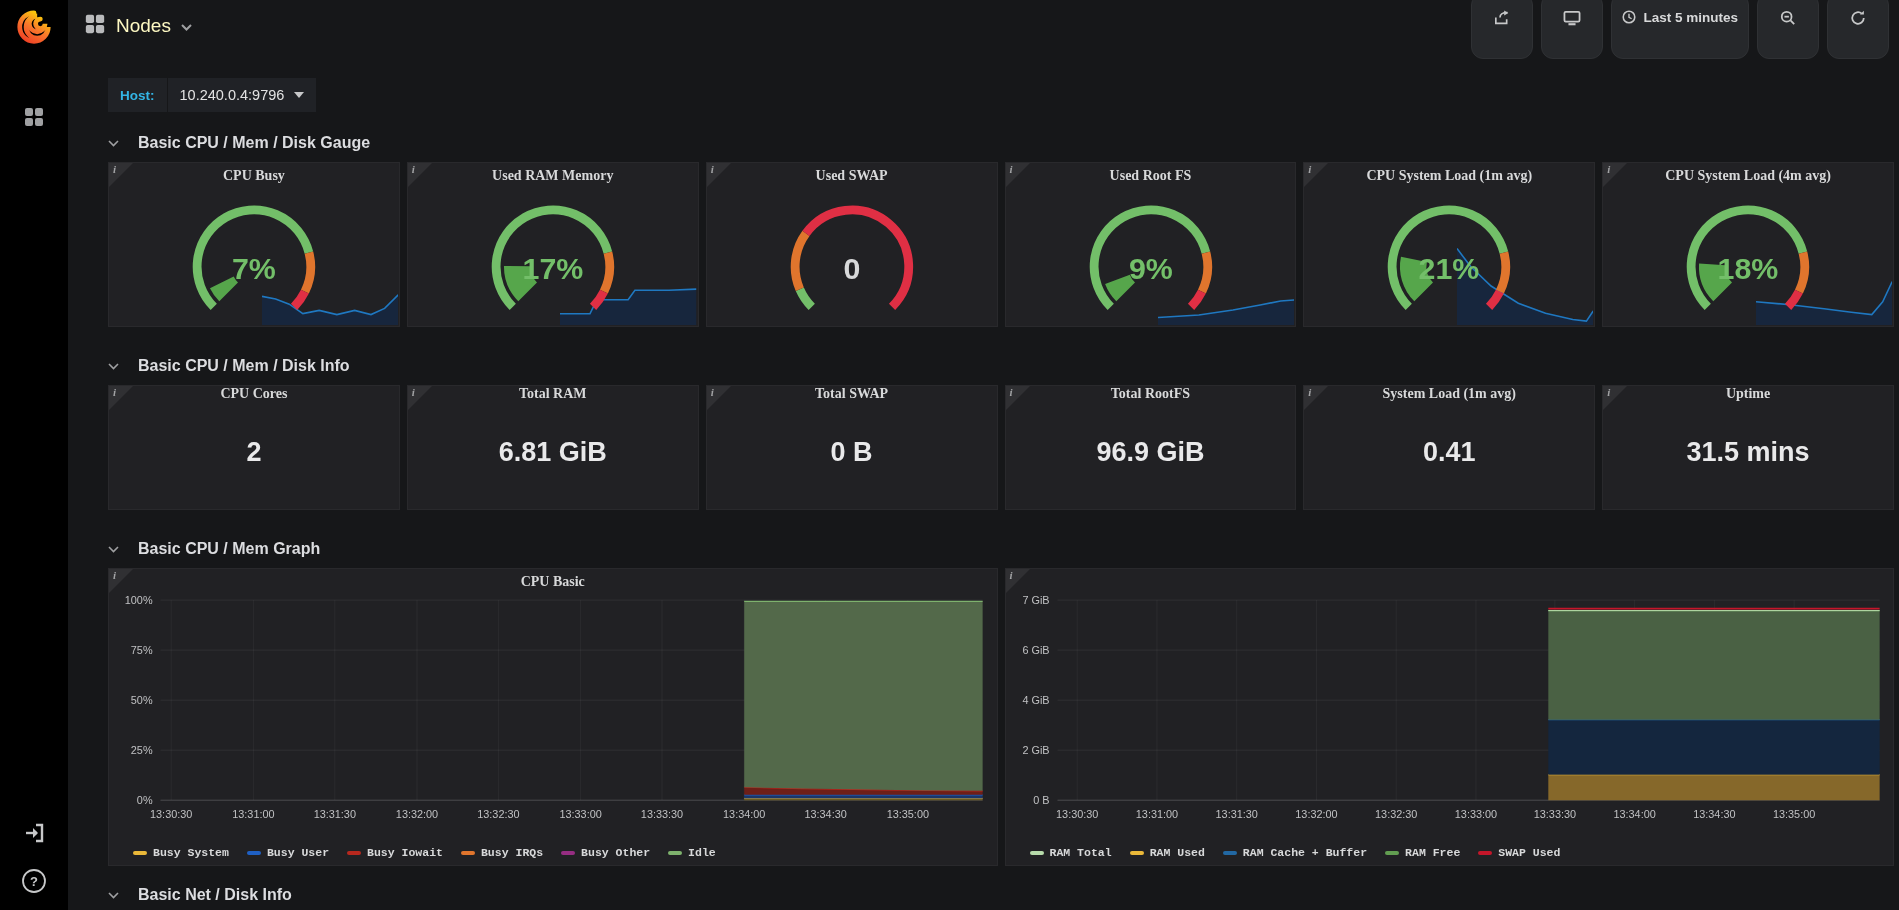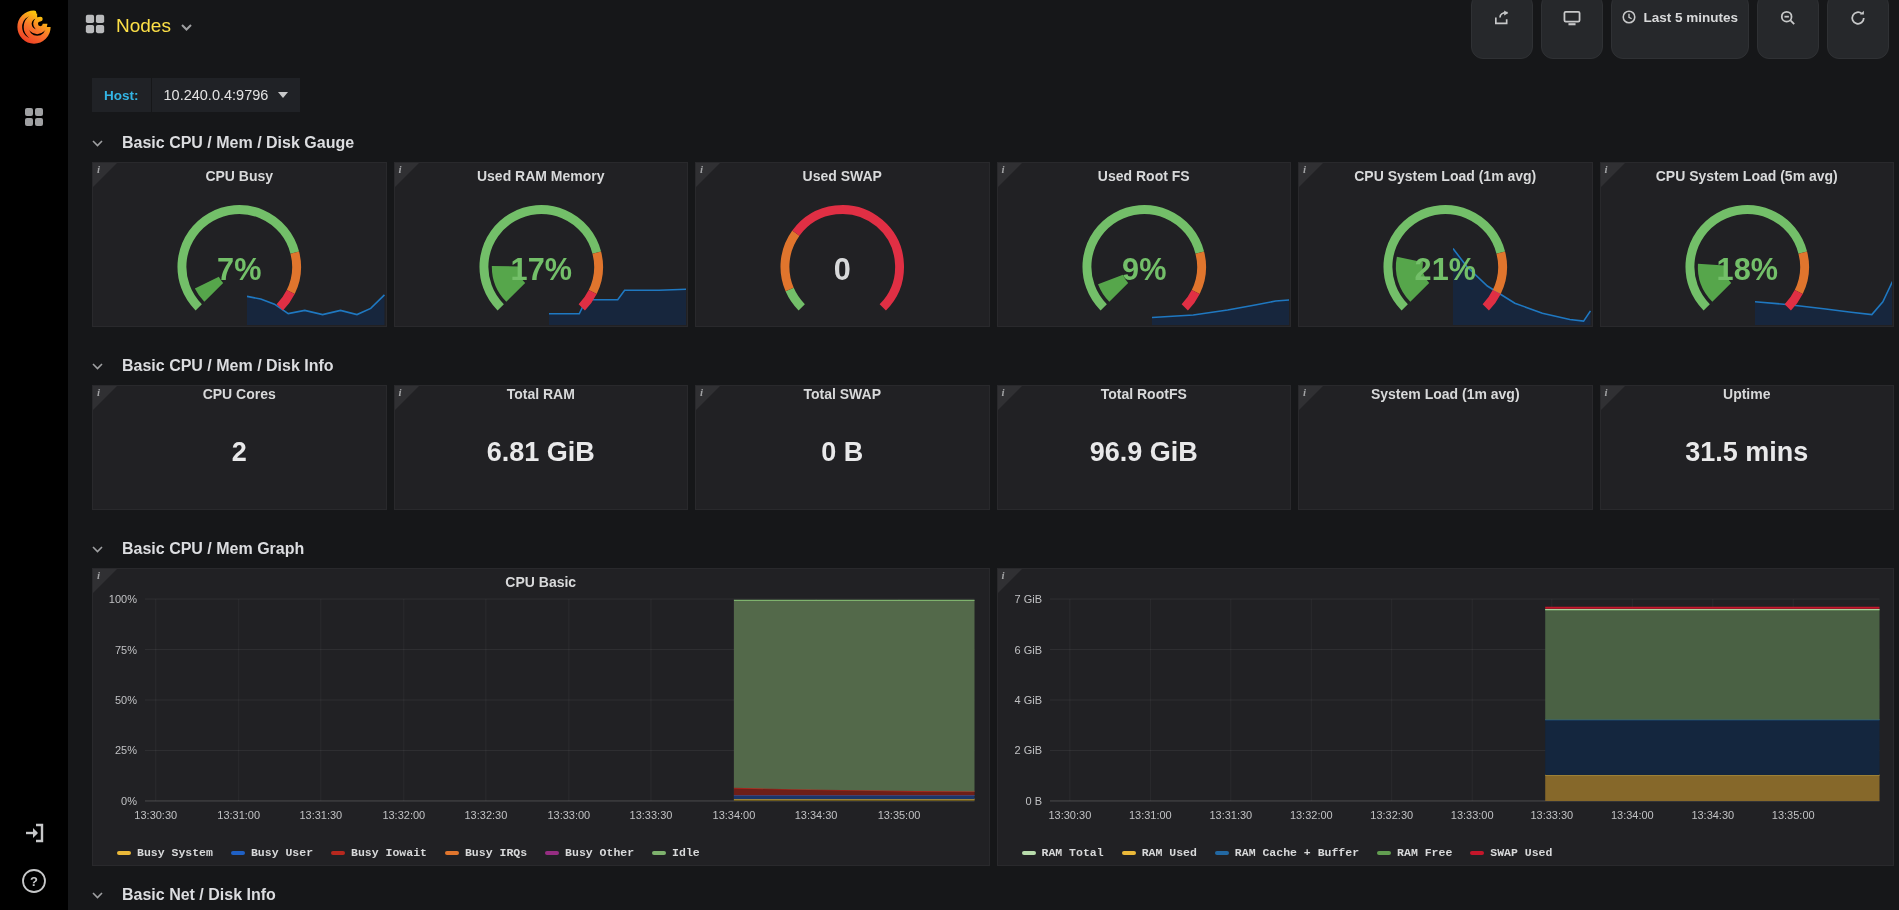--- a/index.html
+++ b/index.html
@@ -9,26 +9,26 @@
   .sidebar{position:absolute;left:0;top:0;width:68px;height:910px;background:#000;z-index:5;
            display:flex;flex-direction:column;align-items:center;}
   .sidebar .logo{margin-top:8px;cursor:pointer;}
   .side-icon{width:30px;height:30px;display:flex;align-items:center;justify-content:center;cursor:pointer;}
   .side-mid{margin-top:52px;}
   .side-bottom{position:absolute;bottom:14px;display:flex;flex-direction:column;gap:18px;align-items:center;}
   
   .main{position:absolute;left:68px;top:0;right:0;bottom:0;}
   .dash-header{height:52px;display:flex;align-items:center;justify-content:space-between;padding:0 10px 0 16px;}
   .dh-left{display:flex;align-items:center;gap:10px;cursor:pointer;}
-  .dash-title{font-size:19px;color:#fde047;}
+  .dash-title{font-size:19px;color:#fef9c3;}
   .dh-right{display:flex;align-items:center;gap:8px;}
   .hbtn{background:#26282b;border:1px solid #2f3134;border-radius:12px;height:32px;min-width:40px;
         display:flex;align-items:flex-start;justify-content:center;gap:7px;padding:16px 10px;cursor:pointer;color:#c7c8c9;}
   .hbtn .lbl{font-size:13.5px;font-weight:bold;color:#d8d9da;white-space:nowrap;}
-  .content{padding:26px 5px 0 24px;}
+  .content{padding:26px 5px 0 40px;}
   
   .submenu{display:flex;align-items:center;height:34px;margin-bottom:18px;}
   .var-label{background:#202226;color:#33b5e5;font-weight:bold;font-size:13.5px;height:34px;
              display:flex;align-items:center;padding:0 12px;}
   .var-value{background:#202226;border-left:1px solid #161719;color:#e3e3e3;font-size:14.5px;height:34px;
              display:flex;align-items:center;gap:10px;padding:0 12px;cursor:pointer;}
   
   .section{display:flex;align-items:center;gap:19px;height:26px;margin:2px 0 6px 0;cursor:pointer;}
   .section .txt{font-size:16px;font-weight:bold;color:#dcdde0;}
   .chev{display:inline-flex;}
@@ -37,21 +37,21 @@
   .row2{display:grid;grid-template-columns:repeat(2,1fr);gap:7px;}
   .panel{background:#212124;border:1px solid rgba(255,255,255,0.04);position:relative;overflow:hidden;}
   .gauge-panel{height:163px;}
   .stat-panel{height:123px;display:flex;flex-direction:column;}
   .chart-panel{height:296px;}
   .corner{position:absolute;left:0;top:0;width:0;height:0;
           border-top:24px solid #303033;border-right:24px solid transparent;z-index:3;}
   .corner-i{position:absolute;left:4px;top:0px;z-index:4;font-family:"Liberation Serif","DejaVu Serif",serif;
             font-style:italic;font-weight:bold;font-size:11px;color:#a2a3a5;pointer-events:none;}
   .ptitle{position:absolute;top:5px;left:0;right:0;text-align:center;font-size:14px;font-weight:bold;
-          color:#d8d9da;z-index:2;cursor:pointer;}
+          color:#d8d9da;z-index:2;cursor:pointer;font-family:Liberation Serif, serif;}
   .stat-panel .ptitle{position:static;}
   .stat-value{flex:1;display:flex;align-items:center;justify-content:center;font-size:27px;font-weight:bold;
               color:#e9e9ea;padding-bottom:6px;}
   .gauge-svg{position:absolute;left:0;top:16px;width:100%;height:145px;z-index:2;}
   .spark-svg{position:absolute;right:1px;bottom:1px;width:47%;z-index:1;}
   .chart-svg{position:absolute;left:0;top:0;width:100%;height:100%;}
   .legend{position:absolute;left:24px;right:8px;bottom:6px;display:flex;gap:18px;align-items:center;
           flex-wrap:nowrap;z-index:2;font-family:Liberation Mono, monospace;}
   .legend .item{display:flex;align-items:center;gap:6px;cursor:pointer;}
   .legend .dash{width:14px;height:4px;border-radius:2px;}
@@ -248,21 +248,21 @@
             <path d="M106.98780669118025,129.01219330881975 A58,58 0 1 1 204.17782334546058,73.5759865444384" stroke="#73bf69" stroke-width="9" fill="none"></path>
             <path d="M204.17782334546058,73.5759865444384 A58,58 0 0 1 200.08559939411572,113.51647185164308" stroke="#e0752d" stroke-width="9" fill="none"></path>
             <path d="M200.08559939411572,113.51647185164308 A58,58 0 0 1 189.0121933088198,129.01219330881972" stroke="#e02f44" stroke-width="9" fill="none"></path>
             <path d="M112.64466094067262,123.35533905932738 A50,50 0 0 1 99.03885946891171,77.86063523217439 L125.47787535569938,83.33589220680022 A23,23 0 0 0 131.73654403270942,104.2634559672906 Z" fill="#56a64b"></path>
             <text x="148" y="101" text-anchor="middle" font-size="31" font-weight="bold" fill="#73bf69">21%</text>
           </svg>
         </div>
         <div class="panel gauge-panel">
           <div class="corner"></div>
           <div class="corner-i">i</div>
-          <div class="ptitle">CPU System Load (5m avg)</div>
+          <div class="ptitle">CPU System Load (4m avg)</div>
           <svg class="spark-svg" viewBox="0 0 138 58" preserveAspectRatio="none" style="height:58px">
             <polygon points="0,34.8 34.5,37.7 69,41.76 96.6,45.24 117.3,47.559999999999995 128.34,34.8 138,14.5 138,58 0,58" fill="#17263d"></polygon>
             <polyline points="0,34.8 34.5,37.7 69,41.76 96.6,45.24 117.3,47.559999999999995 128.34,34.8 138,14.5" fill="none" stroke="#1f78c1" stroke-width="1.6"></polyline>
           </svg>
           <svg class="gauge-svg" viewBox="0 0 296 145" preserveAspectRatio="xMidYMid meet">
             <path d="M106.98780669118025,129.01219330881975 A58,58 0 1 1 204.17782334546058,73.5759865444384" stroke="#73bf69" stroke-width="9" fill="none"></path>
             <path d="M204.17782334546058,73.5759865444384 A58,58 0 0 1 200.08559939411572,113.51647185164308" stroke="#e0752d" stroke-width="9" fill="none"></path>
             <path d="M200.08559939411572,113.51647185164308 A58,58 0 0 1 189.0121933088198,129.01219330881972" stroke="#e02f44" stroke-width="9" fill="none"></path>
             <path d="M112.64466094067262,123.35533905932738 A50,50 0 0 1 98.09866357858643,84.86047402353434 L125.04538524614975,86.55581805082579 A23,23 0 0 0 131.73654403270942,104.2634559672906 Z" fill="#56a64b"></path>
             <text x="148" y="101" text-anchor="middle" font-size="31" font-weight="bold" fill="#73bf69">18%</text>
@@ -301,20 +301,21 @@
         <div class="panel stat-panel">
           <div class="corner"></div>
           <div class="corner-i">i</div>
           <div class="ptitle">Total RootFS</div>
           <div class="stat-value">96.9 GiB</div>
         </div>
         <div class="panel stat-panel">
           <div class="corner"></div>
           <div class="corner-i">i</div>
           <div class="ptitle">System Load (1m avg)</div>
+          <div class="stat-value">0.41</div>
         </div>
         <div class="panel stat-panel">
           <div class="corner"></div>
           <div class="corner-i">i</div>
           <div class="ptitle">Uptime</div>
           <div class="stat-value">31.5 mins</div>
         </div>
       </div>
 
     <div class="section">

